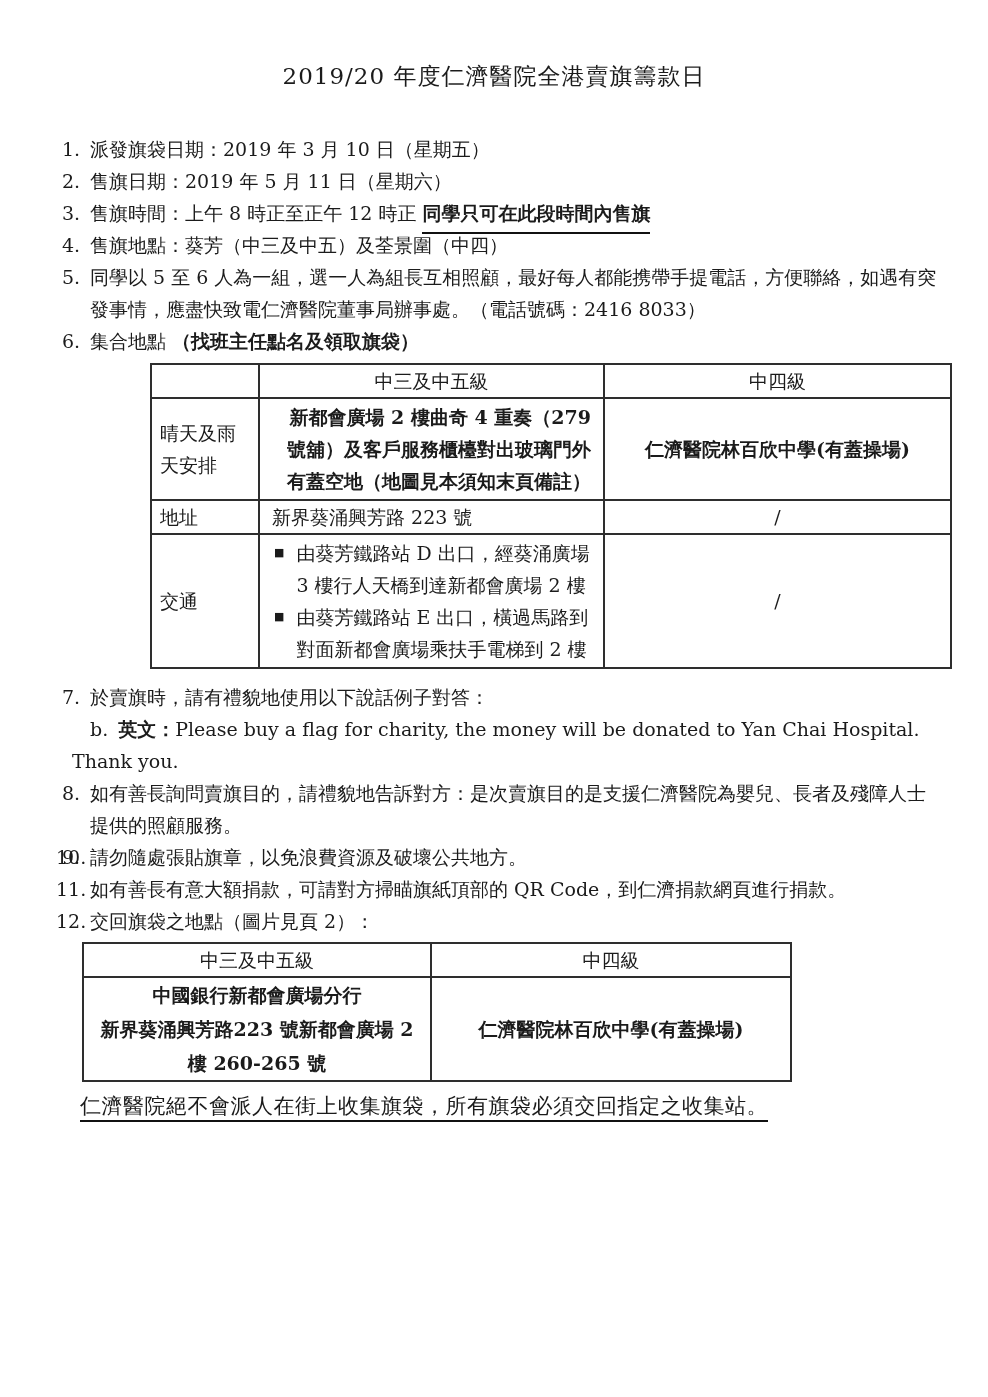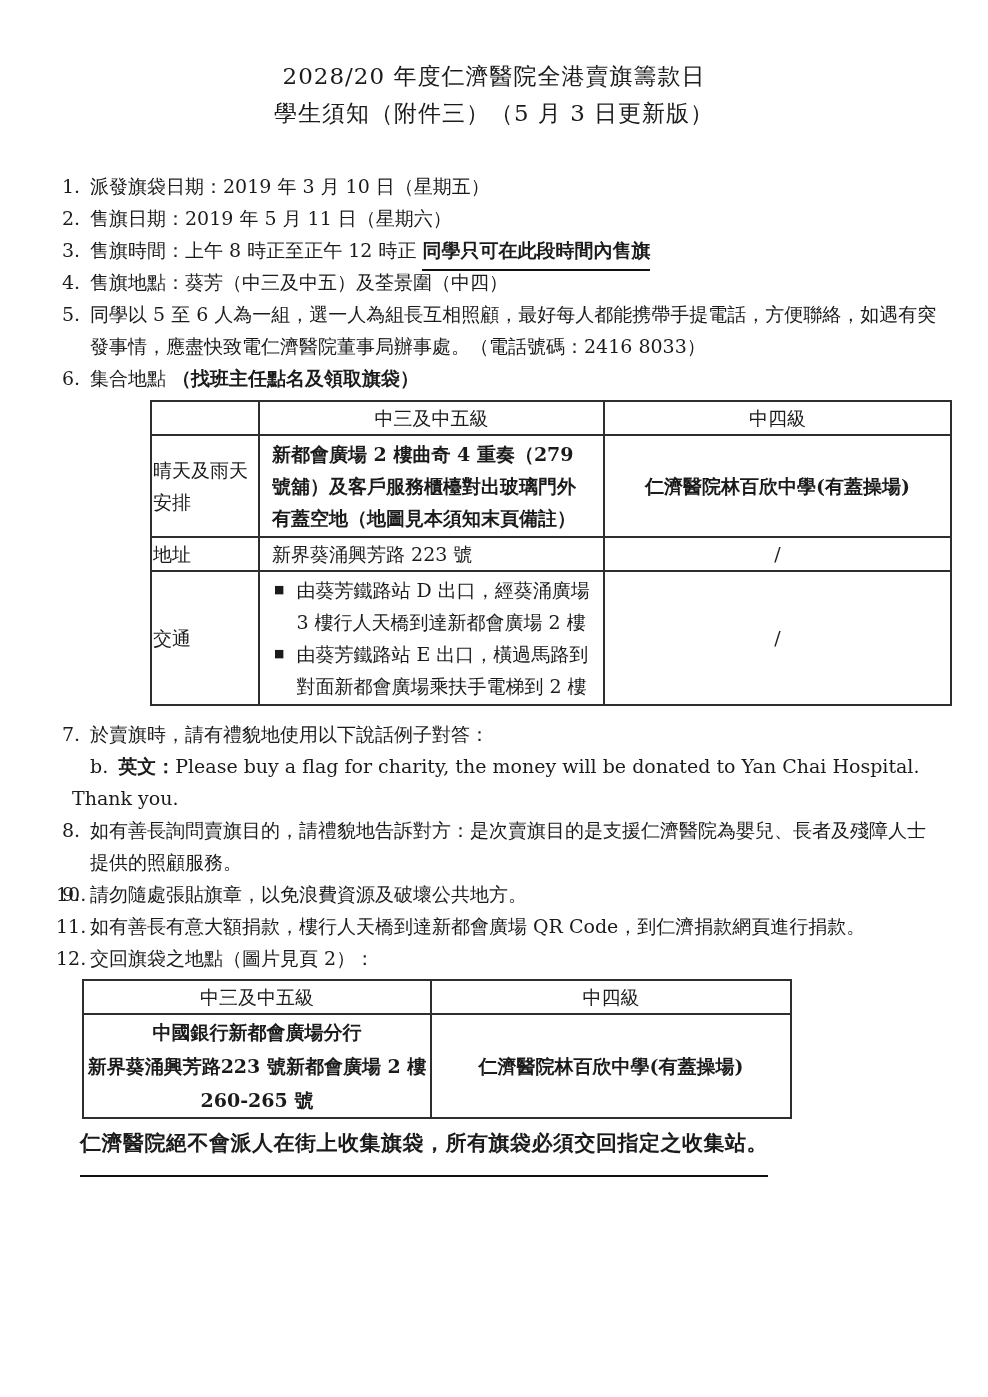--- a/index.html
+++ b/index.html
@@ -20,46 +20,45 @@
   .list{ margin:38px 46px 0 62px; }
   .item{ position:relative; padding-left:28px; }
   .item .num{ position:absolute; left:0; top:0; }
   .item.wide .num{ left:-6px; }
   .bold{ font-weight:bold; }
   .bold-underline{ font-weight:bold; border-bottom:2px solid #111; padding-bottom:8px; }
   .sub{ padding-left:10px; }
   .sublabel{ margin-left:18px; margin-right:10px; }
   
   table{ border-collapse:collapse; table-layout:fixed; }
-  td,th{ border:2px solid #2e2e2e; box-sizing:border-box; vertical-align:middle; font-weight:normal; padding:0 1px; }
+  td,th{ border:2px solid #2e2e2e; box-sizing:border-box; vertical-align:middle; font-weight:normal; padding:0 8px; }
   .t1{ margin:6px 0 12px 88px; width:800px; }
   .t1 col.c1{ width:108px; } .t1 col.c2{ width:345px; } .t1 col.c3{ width:347px; }
   .t1 th{ height:33px; text-align:center; }
   .t1 .rowlabel{ text-align:left;margin-left:43px; }
-  .t1 .arrangement-cell{ height:100px; font-weight:bold; padding:2px 12px; }
+  .t1 .arrangement-cell{ height:100px; font-weight:bold; padding:2px 12px;text-align:right; }
   .t1 .school-cell{ text-align:center; font-weight:bold; }
   .t1 .addr-cell{ height:34px; padding-left:12px; }
   .t1 .slash-cell{ text-align:center; }
   .t1 .traffic-cell{ height:126px; padding:2px 6px 2px 14px; }
   .bullet-row{ display:flex; }
   .bullet-row .bullet{ font-size:11px; line-height:32px; margin-right:12px; flex:0 0 auto; }
   .t2{ margin:5px 0 0 82px; width:708px; }
   .t2 col.c1{ width:348px; } .t2 col.c2{ width:360px; }
   .t2 th{ height:34px; text-align:center; }
   .t2 td{ height:103px; text-align:center; font-weight:bold; line-height:34px;margin-top:14px; }
   .footer-note{ margin:9px 0 0 80px; font-size:21px; line-height:30px; }
-  .footer-note span{ font-weight:bold; border-bottom:2px solid #111; padding-bottom:20px; letter-spacing:0.5px; }
+  .footer-note span{ font-weight:normal; border-bottom:2px solid #111; padding-bottom:2px; letter-spacing:0.5px; }
 </style>
 </head>
 <body>
 
 <div class="page">
 
-  <div class="title">2028/20 年度仁濟醫院全港賣旗籌款日</div>
-  <div class="title">學生須知（附件三）（5 月 3 日更新版）</div>
+  <div class="title">2019/20 年度仁濟醫院全港賣旗籌款日</div>
 
   <div class="list">
 
     <div class="item">
       <span class="num">1.</span>
       <span>派發旗袋日期：2019 年 3 月 10 日（星期五）</span>
     </div>
 
     <div class="item">
       <span class="num">2.</span>
@@ -144,21 +143,21 @@
       <span class="num">9.</span>
     </div>
 
     <div class="item wide">
       <span class="num">10.</span>
       <span>請勿隨處張貼旗章，以免浪費資源及破壞公共地方。</span>
     </div>
 
     <div class="item wide">
       <span class="num">11.</span>
-      <span>如有善長有意大額捐款，樓行人天橋到達新都會廣場 QR Code，到仁濟捐款網頁進行捐款。</span>
+      <span>如有善長有意大額捐款，可請對方掃瞄旗紙頂部的 QR Code，到仁濟捐款網頁進行捐款。</span>
     </div>
 
     <div class="item wide">
       <span class="num">12.</span>
       <span>交回旗袋之地點（圖片見頁 2）：</span>
     </div>
 
   </div>
 
   <table class="t2">

